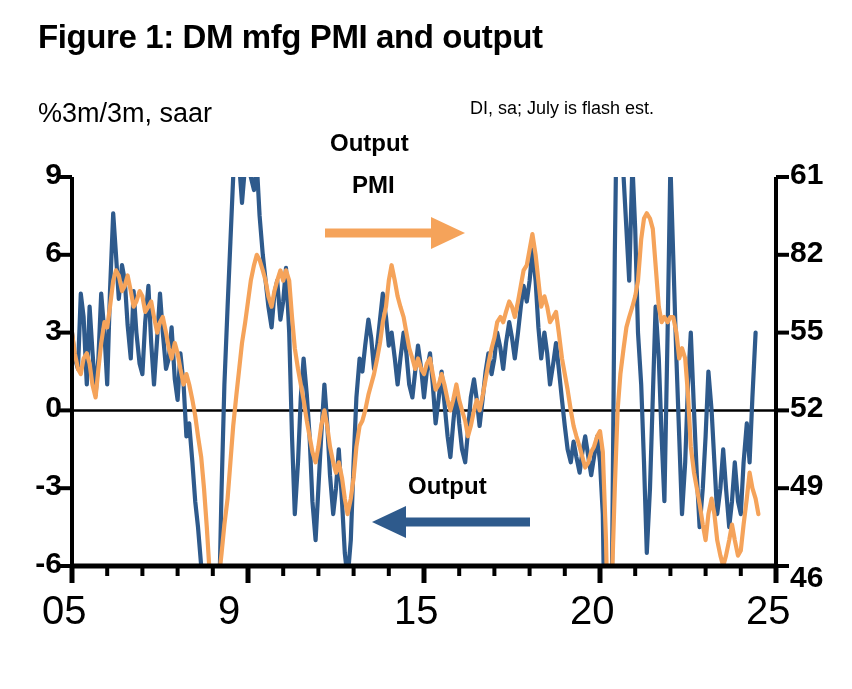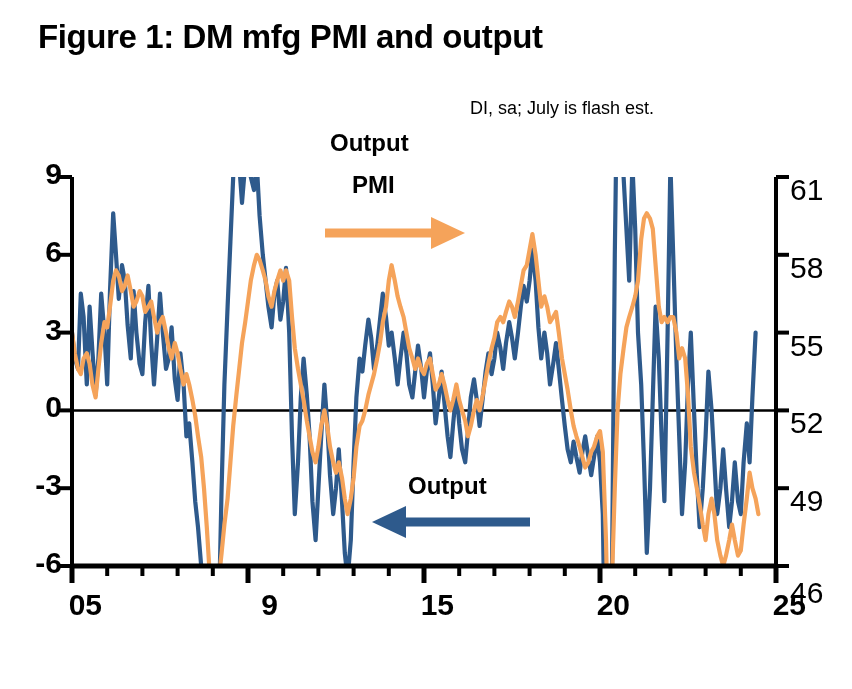--- a/index.html
+++ b/index.html
@@ -13,33 +13,34 @@
   .sub-right{position:absolute;left:470px;top:98px;font-size:18px;white-space:nowrap;}
   .source{position:absolute;left:38px;top:634px;font-size:27px;white-space:nowrap;}
 
   .ann{position:absolute;font-size:24px;font-weight:bold;white-space:nowrap;}
   .ann-out-pmi-1{left:330px;top:129px;}
   .ann-out-pmi-2{left:352px;top:171px;}
   .ann-out-low{left:408px;top:472px;}
 
   .ytick-l{position:absolute;right:790px;font-size:30px;font-weight:bold;
            text-align:right;white-space:nowrap;}
-  .ytick-r{position:absolute;left:790px;font-size:30px;font-weight:normal;
-           text-align:left;white-space:nowrap;margin-top:16px;}
-  .xtick{position:absolute;font-size:30px;font-weight:bold;text-align:right;
+  .ytick-r{position:absolute;left:790px;font-size:30px;font-weight:bold;
+           text-align:left;white-space:nowrap;}
+  .xtick{position:absolute;font-size:40px;font-weight:normal;text-align:left;
          white-space:nowrap;width:60px;}
 
   svg{position:absolute;left:0;top:0;}
 </style>
 </head>
 <body>
 
 <div id="fig">
 
   <div class="title">Figure 1: DM mfg PMI and output</div>
+  <div class="sub-left">%3m/3m, saar</div>
   <div class="sub-right">DI, sa; July is flash est.</div>
 
   <div class="ann ann-out-pmi-1">Output</div>
   <div class="ann ann-out-pmi-2">PMI</div>
   <div class="ann ann-out-low">Output</div>
 
   <svg id="plot" width="852" height="689">
       <defs>
         <clipPath id="pc">
           <rect x="72" y="177" width="704" height="389"></rect>
@@ -92,21 +93,21 @@
       <polygon points="372,522 406,506 406,538" fill="#2E5A8C"></polygon>
     </svg>
 
 <div class="ytick-l" style="top: 157px;">9</div>
     <div class="ytick-l" style="top: 234.8px;">6</div>
     <div class="ytick-l" style="top: 312.6px;">3</div>
     <div class="ytick-l" style="top: 390.4px;">0</div>
     <div class="ytick-l" style="top: 468.2px;">-3</div>
     <div class="ytick-l" style="top: 546px;">-6</div>
     <div class="ytick-r" style="top: 157px;">61</div>
-    <div class="ytick-r" style="top: 234.8px;">58</div>
+    <div class="ytick-r" style="top: 234.8px;">82</div>
     <div class="ytick-r" style="top: 312.6px;">55</div>
     <div class="ytick-r" style="top: 390.4px;">52</div>
     <div class="ytick-r" style="top: 468.2px;">49</div>
     <div class="ytick-r" style="top: 560px;">46</div>
     <div class="xtick" style="left: 42px; top: 588px;">05</div>
     <div class="xtick" style="left: 218px; top: 588px;">9</div>
     <div class="xtick" style="left: 394px; top: 588px;">15</div>
     <div class="xtick" style="left: 570px; top: 588px;">20</div>
     <div class="xtick" style="left: 746px; top: 588px;">25</div>
   </div>

